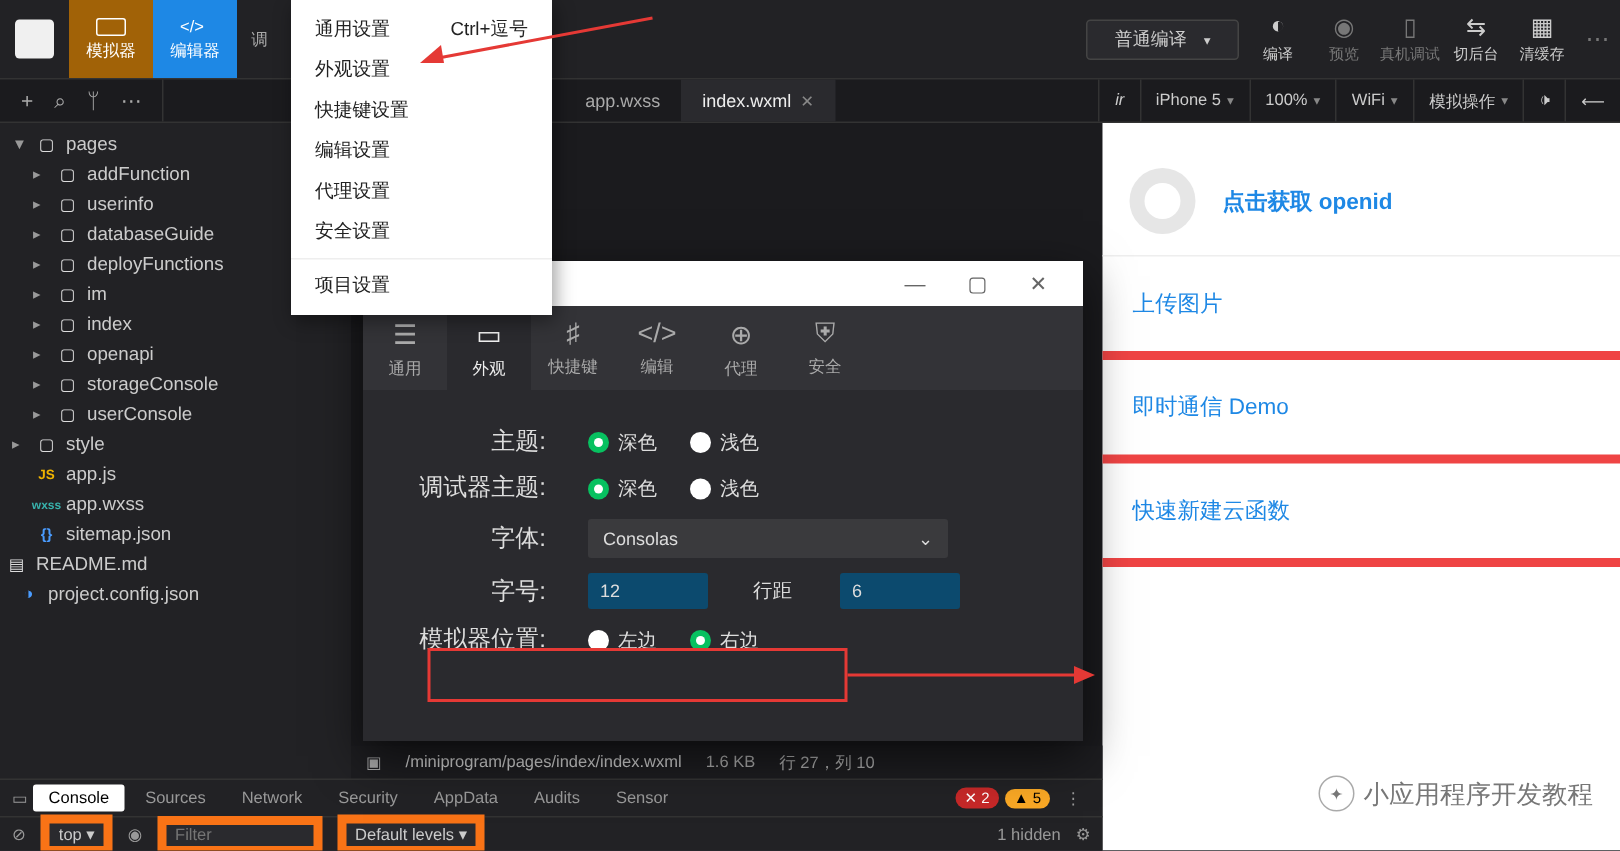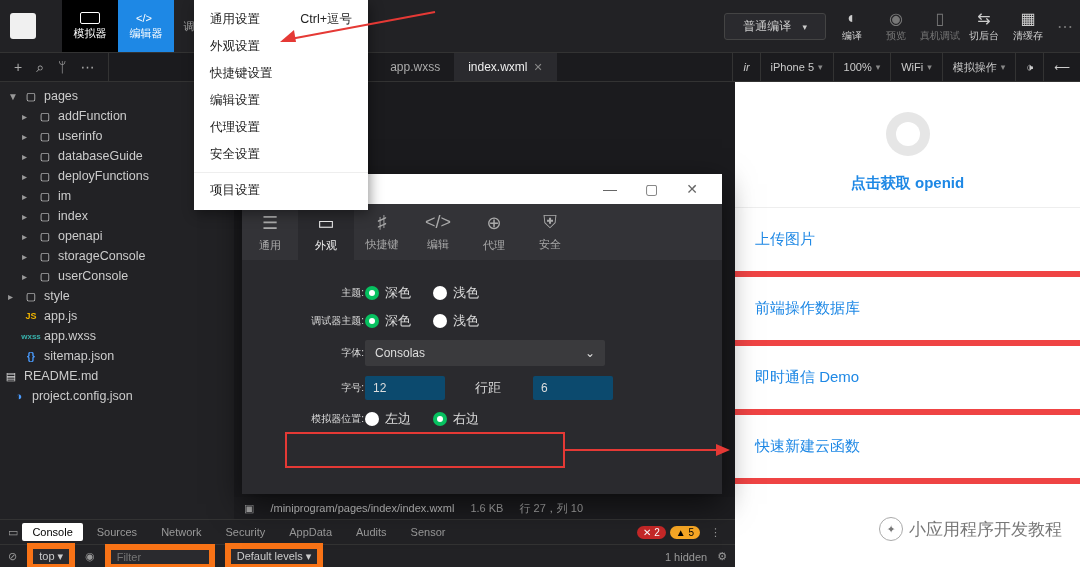--- a/index.html
+++ b/index.html
@@ -2,21 +2,21 @@
 <html><head>
 <meta charset="utf-8">
 <style>
   * { box-sizing: border-box; margin: 0; padding: 0; font-family: -apple-system, "Segoe UI", "Microsoft YaHei", sans-serif; }
   body { width: 1080px; height: 567px; background: #2a2a2e; color: #ccc; overflow: hidden; position: relative; font-size: 12px; }
   
   
   .topbar { position: absolute; top: 0; left: 0; right: 0; height: 52px; background: #222225; display: flex; align-items: center; }
   .app-icon { width: 26px; height: 26px; margin: 0 10px; background: #f0f0f0; border-radius: 3px; }
   .top-btn { width: 56px; height: 52px; display: flex; flex-direction: column; align-items: center; justify-content: center; gap: 2px; font-size: 11px; color: #aaa; }
-  .top-btn.active { background: #000000; color: #fff; margin-left: 16px; }
+  .top-btn.active { background: #a16207; color: #fff; }
   .top-btn.code { background: #1e88e5; color: #fff; }
   .top-icon { width: 20px; height: 12px; border: 1.5px solid currentColor; border-radius: 2px; }
   .top-btn.code .top-icon { border: none; }
   .top-spacer { flex: 1; }
   .top-select { margin: 0 4px; padding: 4px 18px; border: 1px solid #444; border-radius: 3px; color: #ccc; font-size: 12px; background: #2a2a2e; }
   .top-tool { width: 44px; height: 52px; display: flex; flex-direction: column; align-items: center; justify-content: center; gap: 2px; font-size: 10px; color: #777; }
   .top-tool.on { color: #ccc; }
   .tool-glyph { width: 18px; height: 18px; display: flex; align-items: center; justify-content: center; font-size: 16px; }
 
   
@@ -60,40 +60,40 @@
   .dlg-title { height: 30px; background: #fff; display: flex; align-items: center; padding: 0 10px; color: #333; font-size: 12px; }
   .dlg-title-icon { color: #07c160; margin-right: 6px; font-size: 13px; }
   .dlg-title .spacer { flex: 1; }
   .wc { padding: 0 14px; color: #666; font-size: 14px; }
   .dlg-tabs { height: 56px; display: flex; background: #333337; }
   .dlg-tab { width: 56px; display: flex; flex-direction: column; align-items: center; justify-content: center; gap: 4px; color: #aaa; font-size: 11px; }
   .dlg-tab.active { background: #2a2a2e; color: #eee; }
   .dlg-tab-glyph { font-size: 18px; }
   .dlg-body { padding: 14px 28px; }
   .form-row { display: flex; align-items: center; margin: 10px 0; }
-  .form-label { width: 94px; text-align: right; margin-right: 1px; color: #ddd; font-size: 10px; }
+  .form-label { width: 94px; text-align: right; margin-right: 28px; color: #ddd; font-size: 16px; }
   .radio { display: inline-flex; align-items: center; gap: 6px; margin-right: 22px; color: #ddd; font-size: 13px; }
   .rdot { width: 14px; height: 14px; border-radius: 50%; background: #fff; position: relative; }
   .rdot.on { background: #07c160; }
   .rdot.on::after { content: ""; position: absolute; inset: 4px; background: #fff; border-radius: 50%; }
   .select-box { flex: 1; max-width: 240px; background: #3a3a3d; padding: 6px 10px; display: flex; justify-content: space-between; align-items: center; color: #ddd; font-size: 12px; border-radius: 2px; }
   .num-input { width: 80px; background: #0c4a6e; padding: 5px 8px; color: #ddd; font-size: 12px; border-radius: 2px; }
   .row-gap-label { width: 50px; text-align: left; margin: 0 8px 0 30px; color: #ddd; font-size: 13px; }
   .redbox { position: absolute; border: 2px solid #e53935; top: 432px; left: 285px; width: 280px; height: 36px; z-index: 17; pointer-events: none; }
 
   
   .arrow { position: absolute; z-index: 25; pointer-events: none; }
   .arrow.a1 { top: 10px; left: 280px; width: 160px; height: 30px; }
   .arrow.a2 { top: 440px; left: 560px; width: 170px; height: 20px; }
   svg .arr { stroke: #e53935; stroke-width: 2; fill: none; }
   svg .ahead { fill: #e53935; }
 
   
   .preview { position: absolute; top: 82px; right: 0; bottom: 0; width: 345px; background: #fff; }
-  .pv-header { padding: 30px 18px 14px; display: flex; align-items: center; gap: 18px; border-bottom: 1px solid #eee; flex-direction: column; }
+  .pv-header { padding: 30px 18px 14px; display: flex; align-items: center; gap: 18px; border-bottom: 1px solid #eee; }
   .avatar { width: 44px; height: 44px; border-radius: 50%; background: #e6e6e6; display: flex; align-items: center; justify-content: center; }
   .avatar::after { content: ""; width: 24px; height: 24px; border-radius: 50%; background: #fff; }
   .pv-link { color: #1e88e5; font-size: 15px; font-weight: bold; }
   .pv-item { padding: 22px 20px; border-bottom: 6px solid #ef4444; color: #1e88e5; font-size: 15px; }
   .pv-watermark { position: absolute; bottom: 26px; right: 18px; color: #777; font-size: 17px; display: flex; align-items: center; gap: 6px; }
   .wm-icon { width: 24px; height: 24px; border: 1.5px solid #aaa; border-radius: 50%; display: inline-flex; align-items: center; justify-content: center; font-size: 11px; }
 
   
   .status { position: absolute; bottom: 48px; left: 234px; right: 345px; height: 22px; background: #1d1d20; display: flex; align-items: center; padding: 0 10px; font-size: 11px; color: #aaa; gap: 16px; }
   .status .path { color: #ccc; }
@@ -411,21 +411,20 @@
       <polygon class="ahead" points="170,10 156,4 156,16"></polygon>
     </svg>
 </div>
 
 <div class="preview">
   <div class="pv-header">
     <div class="avatar"></div>
     <span class="pv-link">点击获取 openid</span>
   </div>
   <div class="pv-item"><span>上传图片</span></div>
-  <div class="pv-item"><span>前端操作数据库</span></div>
   <div class="pv-item"><span>即时通信 Demo</span></div>
   <div class="pv-item"><span>快速新建云函数</span></div>
   <div class="pv-watermark">
     <span class="wm-icon">✦</span>
     <span>小应用程序开发教程</span>
   </div>
 </div>
 
 <div class="status">
   <span>▣</span>

